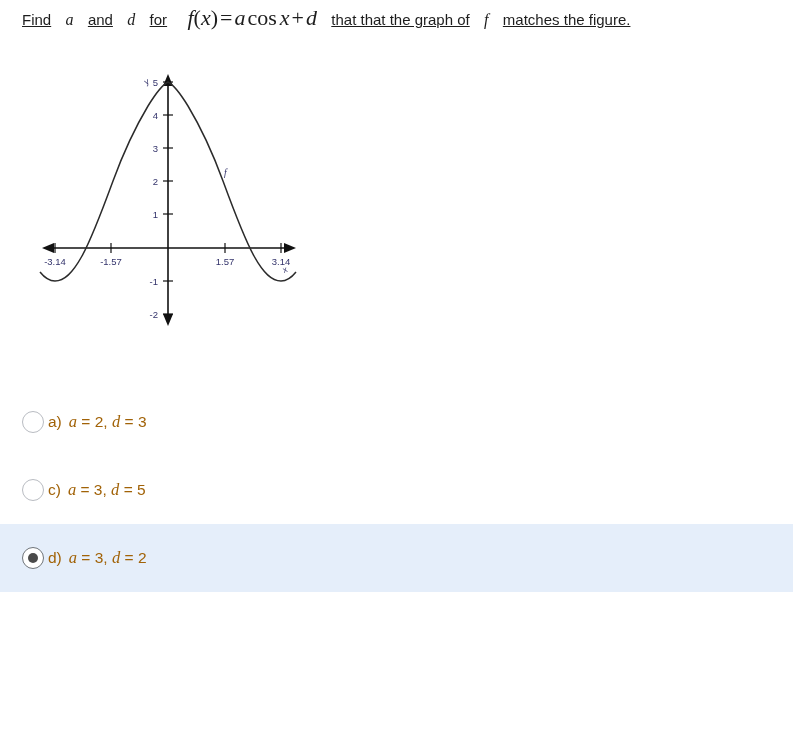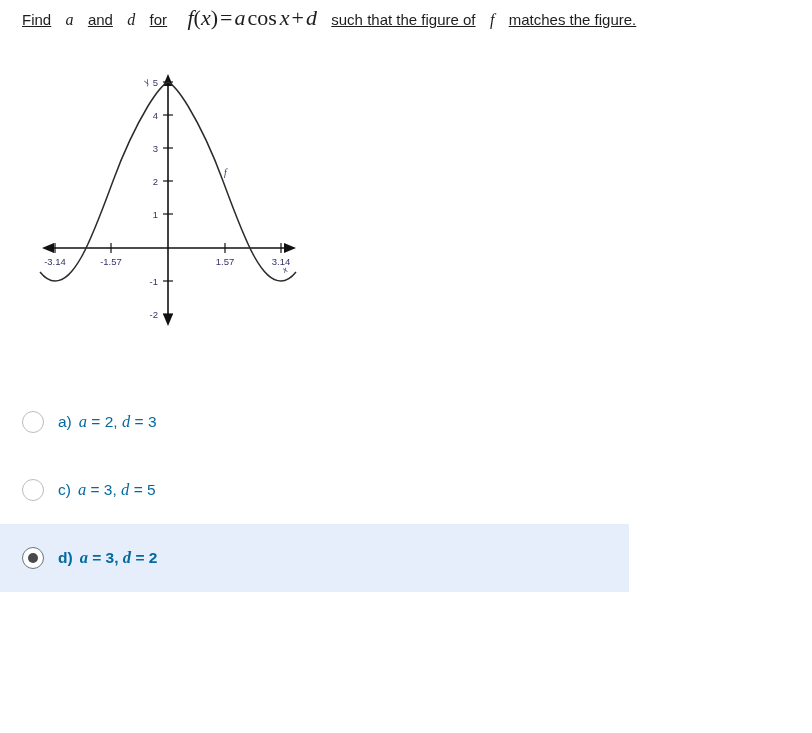--- a/index.html
+++ b/index.html
@@ -62,22 +62,21 @@
   .option-row {
     position: relative;
     height: 68px;
     display: flex;
     align-items: center;
     padding-left: 22px;
     box-sizing: border-box;
   }
   .option-row.selected {
     background: #e5eefa;
-    width: 629px;
-    font-weight: bold;
+    width: 793px;
   }
   .radio {
     width: 22px;
     height: 22px;
     border-radius: 50%;
     border: 1.5px solid #b9bcc2;
     background: #ffffff;
     box-sizing: border-box;
     flex: 0 0 auto;
     position: relative;
@@ -93,23 +92,23 @@
     position: absolute;
     left: 50%;
     top: 50%;
     transform: translate(-50%, -50%);
     width: 10px;
     height: 10px;
     border-radius: 50%;
     background: #4a4a4a;
   }
   .option-label {
-    margin-left: 14px;
+    margin-left: 4px;
     font-size: 15.5px;
-    color: #0369a1;
+    color: #a16207;
     white-space: nowrap;
     font-family: "Liberation Sans", sans-serif;
   }
   .option-label .letter { font-style: normal; }
   .option-label .v {
     font-style: italic;
     font-family: "Liberation Serif", serif;
     font-size: 16.5px;
   }
   .option-label .eq { font-style: normal; }
@@ -124,21 +123,21 @@
   <span class="mathvar">a</span>
   <span class="sp"></span>
   <span class="txt">and</span>
   <span class="sp"></span>
   <span class="mathvar">d</span>
   <span class="sp"></span>
   <span class="txt">for</span>
   <span class="sp"></span><span class="sp"></span>
   <span class="mathexpr"><span class="mi">f</span><span class="mo" style="padding:0">(</span><span class="mi">x</span><span class="mo" style="padding:0">)</span><span class="mo">=</span><span class="mi">a</span><span class="mfn">cos</span><span class="mi" style="padding-left:3px">x</span><span class="mo">+</span><span class="mi">d</span></span>
   <span class="sp"></span>
-  <span class="txt">such that the figure of</span>
+  <span class="txt">that that the graph of</span>
   <span class="sp"></span>
   <span class="mathvar">f</span>
   <span class="sp"></span>
   <span class="txt">matches the figure.</span>
 </div>
 
 <div id="figure">
   <svg width="290" height="290" viewBox="0 0 290 290" xmlns="http://www.w3.org/2000/svg">
 
     <g>

